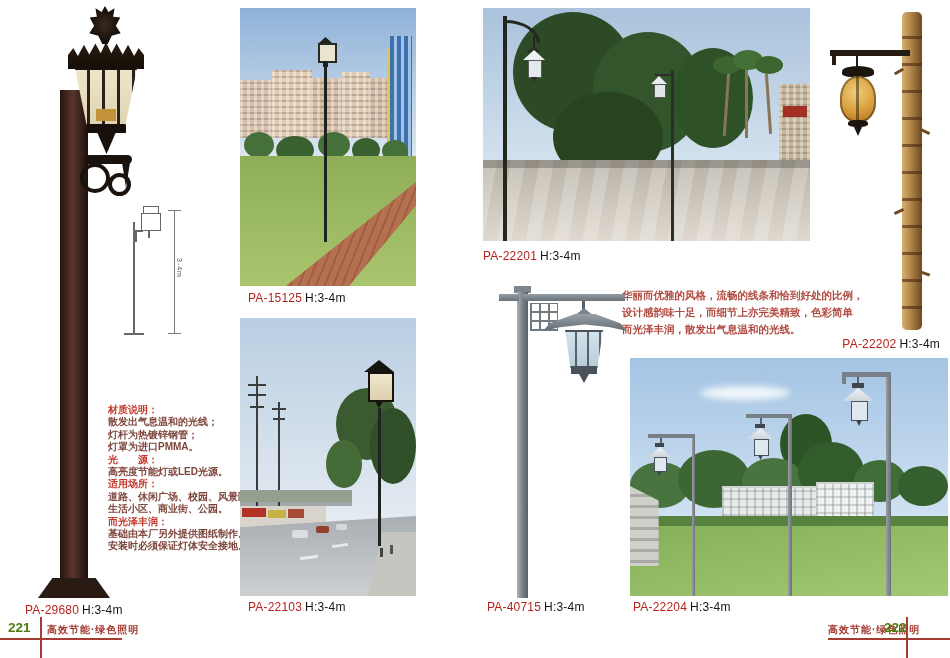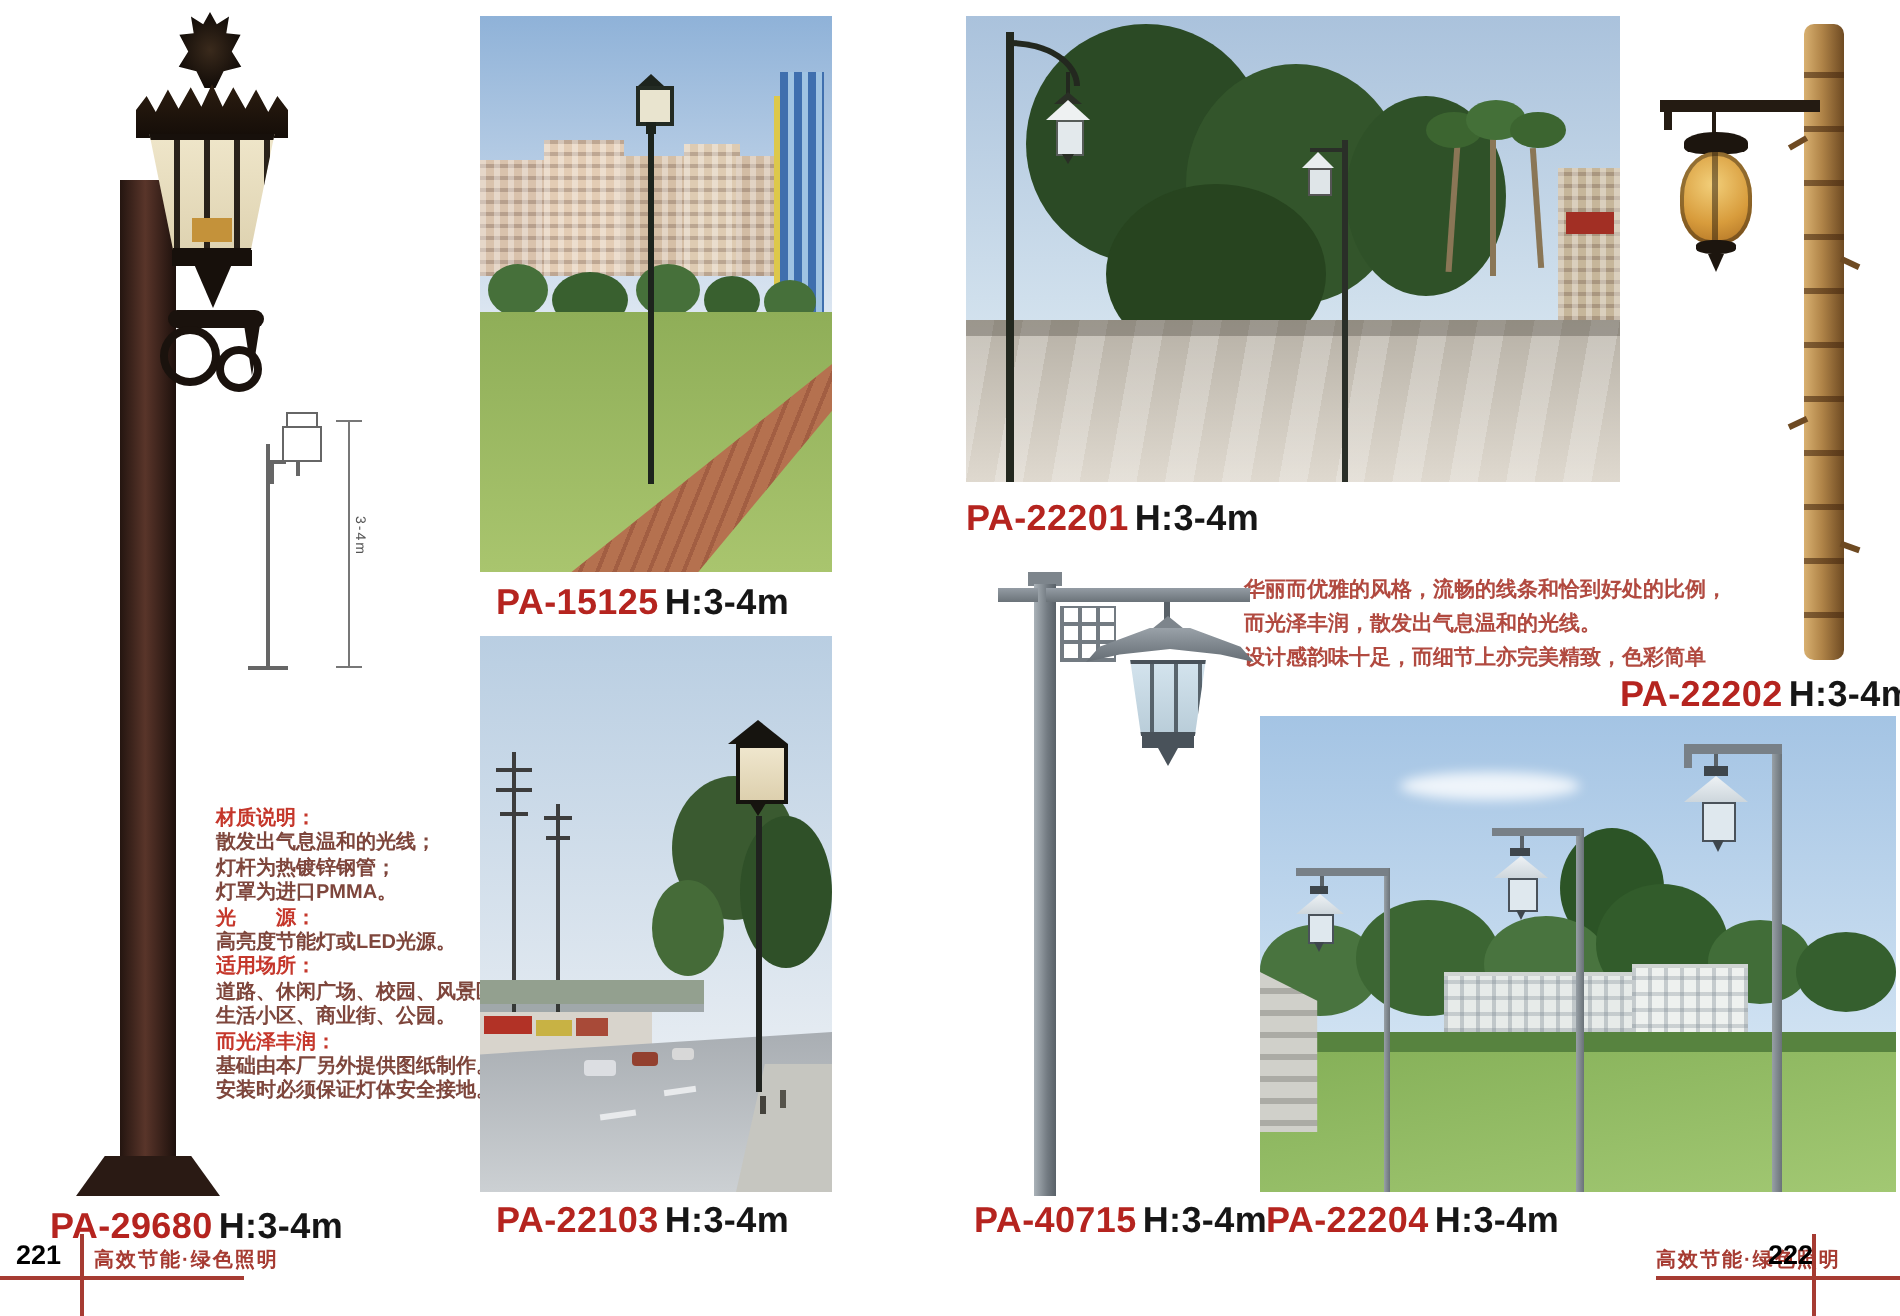--- a/index.html
+++ b/index.html
@@ -1,30 +1,30 @@
 <!DOCTYPE html>
 <html><head>
 <meta charset="utf-8">
 <style>
   html,body{margin:0;padding:0;background:#888;}
   .page{position:relative;width:950px;height:658px;background:#ffffff;margin:0 auto;
         font-family:"Liberation Sans","DejaVu Sans",sans-serif;overflow:hidden;}
   .abs{position:absolute;}
   .photo{position:absolute;overflow:hidden;}
   
-  .plabel{position:absolute;font-weight:bold;font-size:18px;white-space:nowrap;letter-spacing:.2px;}
+  .plabel{position:absolute;font-weight:normal;font-size:12px;white-space:nowrap;letter-spacing:.2px;}
   .pcode{color:#b5241f;}
   .pheight{color:#161616;margin-left:3px;}
   
   .spec{position:absolute;left:108px;top:404px;width:150px;font-size:10px;line-height:12.4px;font-weight:bold;white-space:nowrap;}
   .spec .heading{color:#c5372b;}
   .spec .body{color:#7e463c;}
   .desc{position:absolute;left:622px;top:287px;width:228px;font-size:10.5px;line-height:16.8px;color:#b14a40;font-weight:bold;white-space:nowrap;}
   
-  .pagenum{position:absolute;font-size:13.5px;font-weight:bold;color:#000000;}
+  .pagenum{position:absolute;font-size:13.5px;font-weight:bold;color:#4d7c0f;}
   .slogan{position:absolute;font-size:10px;font-weight:bold;color:#a63b32;letter-spacing:1px;}
   .redline{position:absolute;background:#a63b32;}
   
   .pole101{position:absolute;left:40px;top:85px;width:28px;height:495px;
            background:linear-gradient(90deg,#241510,#59352a 45%,#1d100c);}
   .base101{position:absolute;left:18px;top:573px;width:72px;height:20px;background:#2a1a14;
            clip-path:polygon(20% 0,80% 0,100% 100%,0 100%);}
   .crown101{position:absolute;left:68px;top:1px;width:34px;height:38px;background:radial-gradient(#3a2a1c,#120c08 70%);
            clip-path:polygon(50% 0,60% 16%,78% 6%,74% 28%,95% 30%,82% 52%,96% 72%,70% 78%,58% 100%,42% 100%,30% 78%,4% 72%,18% 52%,5% 30%,26% 28%,22% 6%,40% 16%);}
   .ring101{position:absolute;left:48px;top:37px;width:76px;height:27px;
@@ -200,22 +200,22 @@
     <div class="abs" style="left:172px;top:66px;width:18px;height:2px;background:#2a2f28;"></div>
     <div class="abs tri" style="left:168px;top:68px;width:16px;height:8px;background:#e8ecee;"></div>
     <div class="abs" style="left:171px;top:76px;width:10px;height:12px;background:#dfe5e8;border:1px solid #555;"></div>
   </div>
   <div class="plabel" style="left:483px;top:249px;">
     <span class="pcode">PA-22201</span><span class="pheight">H:3-4m</span>
   </div>
 
   <div class="desc">
     <div>华丽而优雅的风格，流畅的线条和恰到好处的比例，</div>
+    <div>设计感韵味十足，而细节上亦完美精致，色彩简单</div>
     <div>而光泽丰润，散发出气息温和的光线。</div>
-    <div>设计感韵味十足，而细节上亦完美精致，色彩简单</div>
   </div>
 
   <div class="abs" style="left:483px;top:268px;width:147px;height:330px;">
     <div class="abs" style="left:31px;top:18px;width:17px;height:7px;background:#7d858c;"></div>
     <div class="abs" style="left:34px;top:24px;width:11px;height:306px;background:linear-gradient(90deg,#aab2b8,#737b82 60%,#596168);"></div>
     <div class="abs" style="left:16px;top:26px;width:20px;height:7px;background:linear-gradient(180deg,#949ca4,#6b7379);"></div>
     <div class="abs" style="left:40px;top:26px;width:102px;height:7px;background:linear-gradient(180deg,#949ca4,#6b7379);"></div>
     <div class="abs" style="left:47px;top:35px;width:28px;height:28px;background:repeating-linear-gradient(0deg,#737b82 0 2px,rgba(0,0,0,0) 2px 9px),repeating-linear-gradient(90deg,#737b82 0 2px,rgba(0,0,0,0) 2px 9px);"></div>
     <div class="abs" style="left:99px;top:33px;width:3px;height:9px;background:#596168;"></div>
     <div class="abs" style="left:88px;top:40px;width:26px;height:8px;background:#7d858c;clip-path:polygon(12% 100%,50% 0,88% 100%);"></div>

